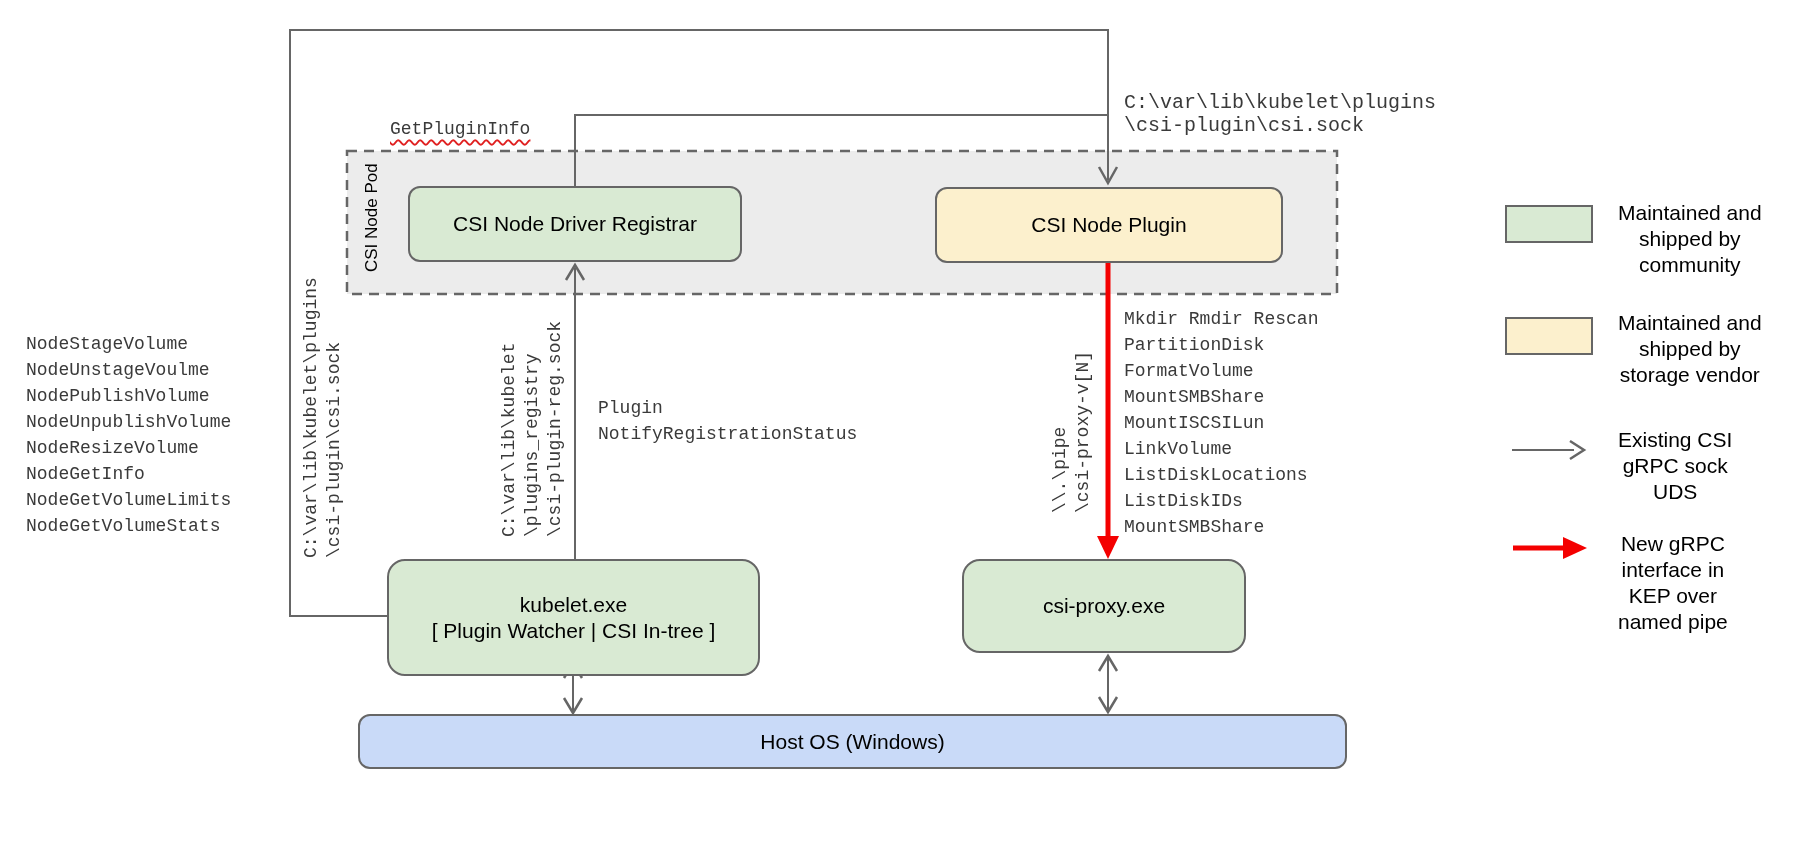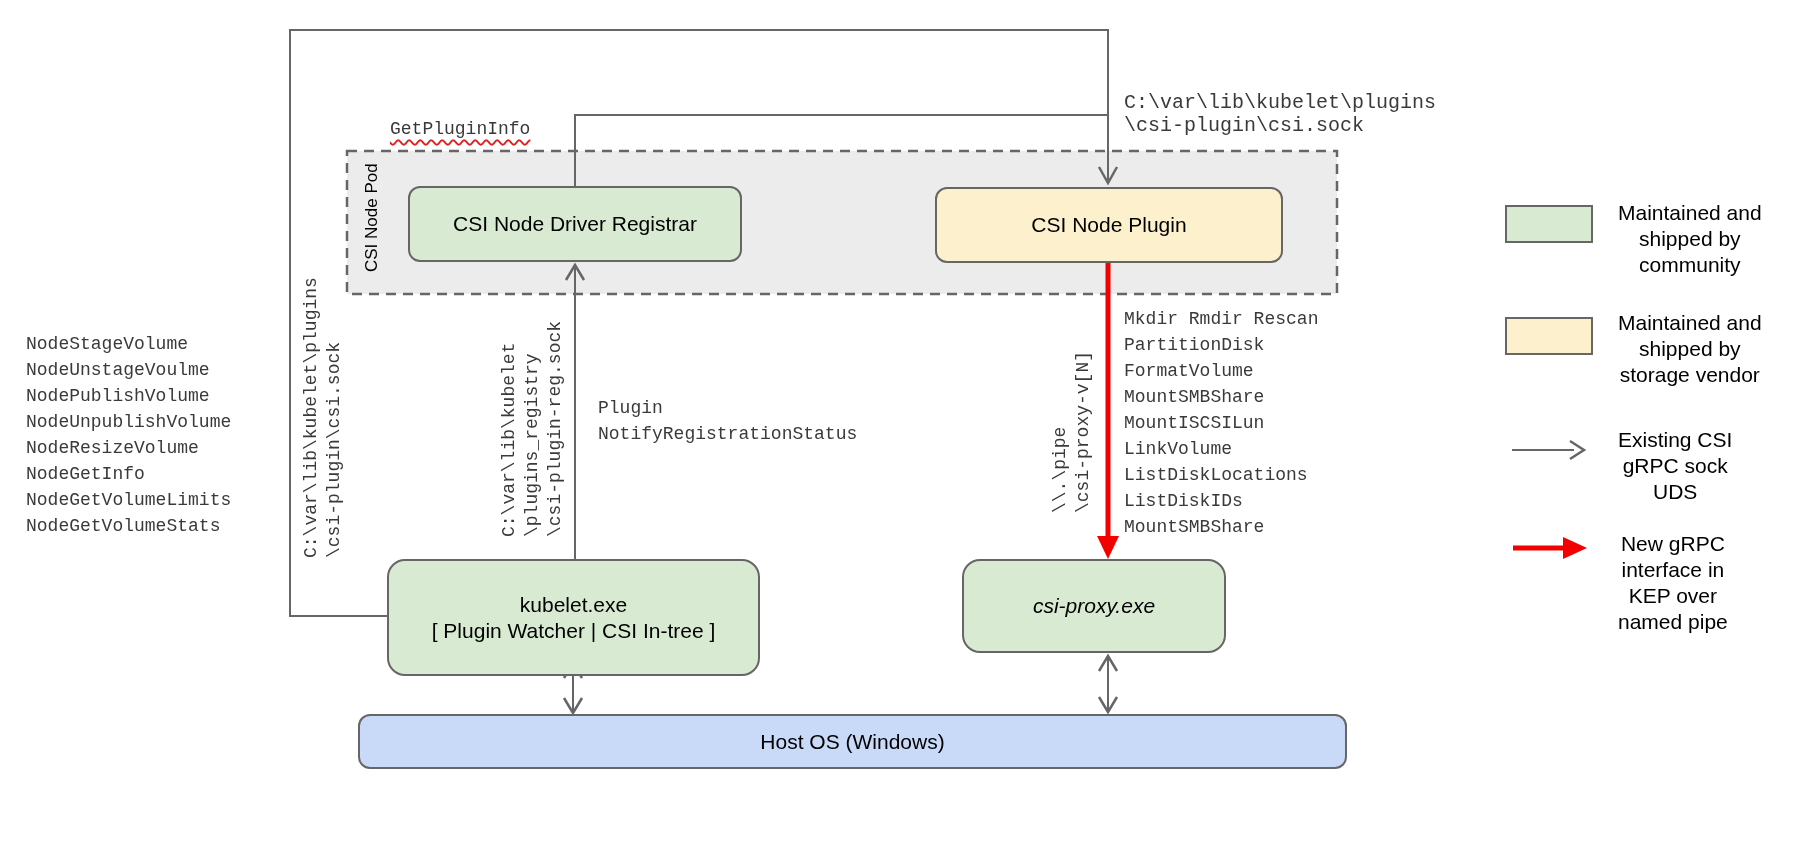--- a/index.html
+++ b/index.html
@@ -63,21 +63,21 @@
 
   <div class="box r12" style="left: 935px; top: 187px; width: 348px; height: 76px; background: rgb(252, 240, 205);">
     <span>CSI Node Plugin</span>
   </div>
 
   <div class="box r18" style="left: 387px; top: 559px; width: 373px; height: 117px; background: rgb(217, 234, 211);">
     <span>kubelet.exe</span>
     <span>[ Plugin Watcher | CSI In-tree ]</span>
   </div>
 
-  <div class="box r18" style="left: 962px; top: 559px; width: 264px; height: 94px; background: rgb(217, 234, 211); font-style: italic;">
+  <div class="box r18" style="left: 962px; top: 559px; width: 284px; height: 94px; background: rgb(217, 234, 211);">
     <span>csi-proxy.exe</span>
   </div>
 
   <div class="box r12" style="left: 358px; top: 714px; width: 989px; height: 55px; background: rgb(201, 218, 248);">
     <span>Host OS (Windows)</span>
   </div>
 
   <div class="lbl mono" style="left:390px;top:116px">
     <span class="wavy">GetPluginInfo</span>
   </div>

